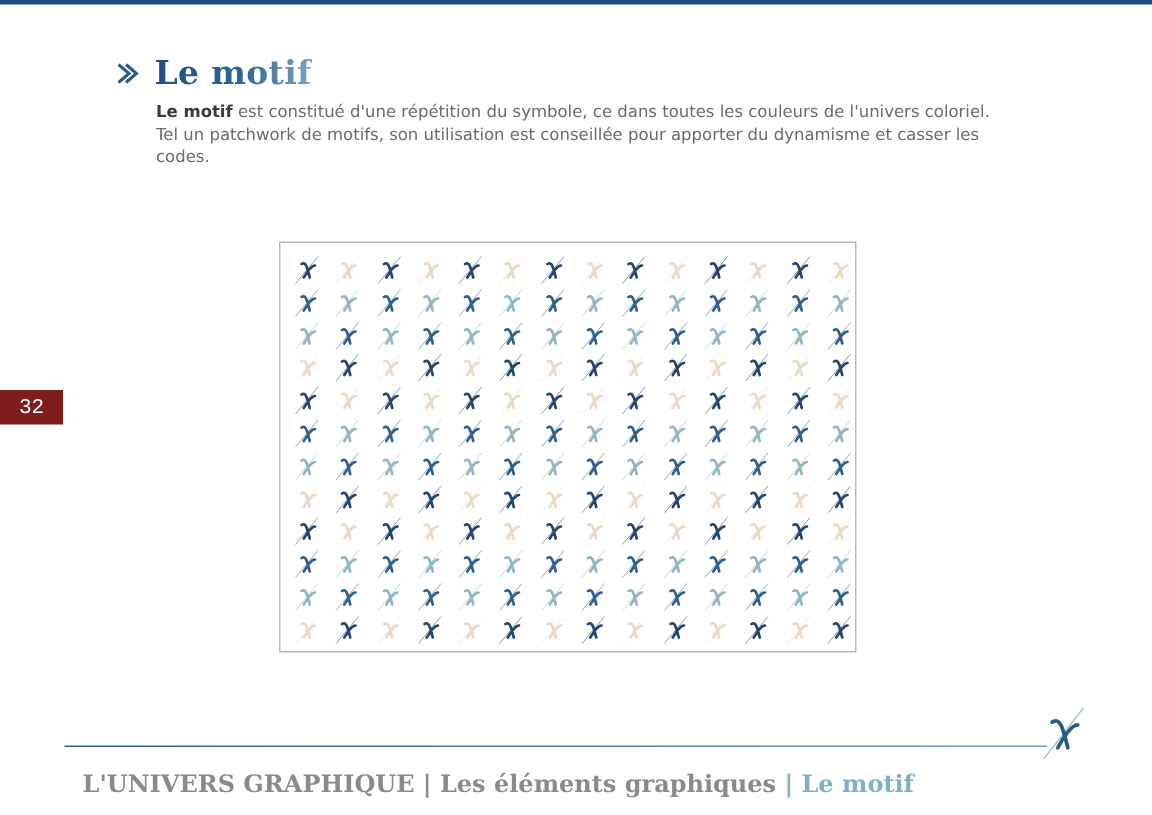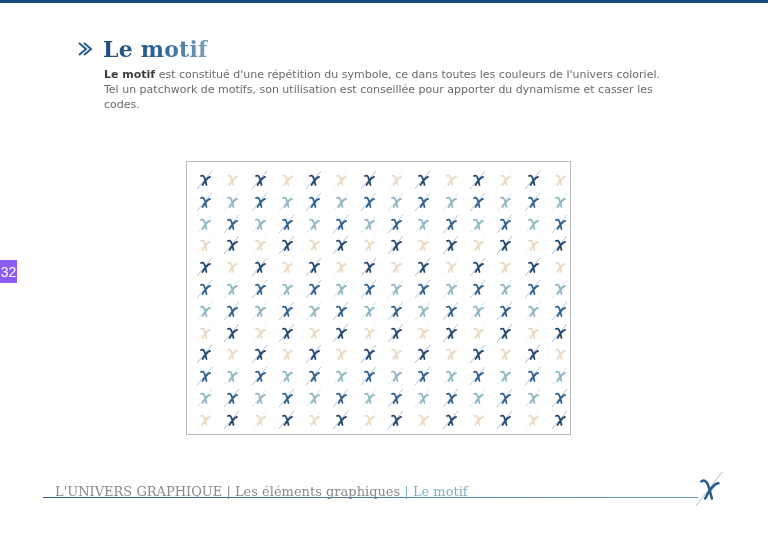--- a/index.html
+++ b/index.html
@@ -17,43 +17,43 @@
     -webkit-background-clip: text; background-clip: text; color: transparent;
     letter-spacing: 0.2px;
   }
   .intro {
     position: absolute; left: 104px; top: 67px; width: 560px;
     font-size: 11px; line-height: 15px; color: #6a6a6a;
     font-family: "DejaVu Sans", sans-serif;
   }
   .intro b { color: #3b3b3b; font-weight: bold; }
   .page-tab {
-    position: absolute; left: 0; top: 260px; width: 17px; height: 23px;
-    background: #8b5cf6; color: #fff; font-size: 14px;
+    position: absolute; left: 0; top: 260px; width: 42px; height: 23px;
+    background: #7f1d1d; color: #fff; font-size: 14px;
     display: flex; align-items: center; justify-content: center;
-    font-family: Liberation Sans, sans-serif;
+    font-family: Liberation Mono, monospace;
   }
   .pattern-box {
     position: absolute; left: 186px; top: 161px; width: 385px; height: 274px;
     border: 1px solid #b9b9b9; box-sizing: border-box; background: #fff;
   }
   .pattern-grid {
     position: absolute; left: 8px; top: 8px;
     display: grid; grid-template-columns: repeat(14, 27.3px); grid-auto-rows: 21.8px;
   }
   .glyph { width: 20px; height: 20px; position: relative; }
   .glyph svg { width: 20px; height: 20px; display: block; }
   .footer-line {
     position: absolute; left: 43px; top: 497px; width: 655px; height: 1px;
     background: linear-gradient(90deg, #2c5f8e, #6f9cba);
   }
   .footer-logo { position: absolute; left: 690px; top: 470px; width: 38px; height: 38px; }
   .footer-text {
-    position: absolute; left: 55px; top: 484px;
-    font-family: "DejaVu Serif", serif; font-weight: normal; font-size: 13px; color: #8a8a8a;
+    position: absolute; left: 55px; top: 513px;
+    font-family: "DejaVu Serif", serif; font-weight: bold; font-size: 16px; color: #8a8a8a;
   }
   .footer-text .sep-accent, .footer-text .accent { color: #7fb0c6; }
 </style>
 </head>
 <body>
 
 <div class="top-bar"></div>
 
 <div class="title-row">
   <svg class="chevron" viewBox="0 0 16 18">

